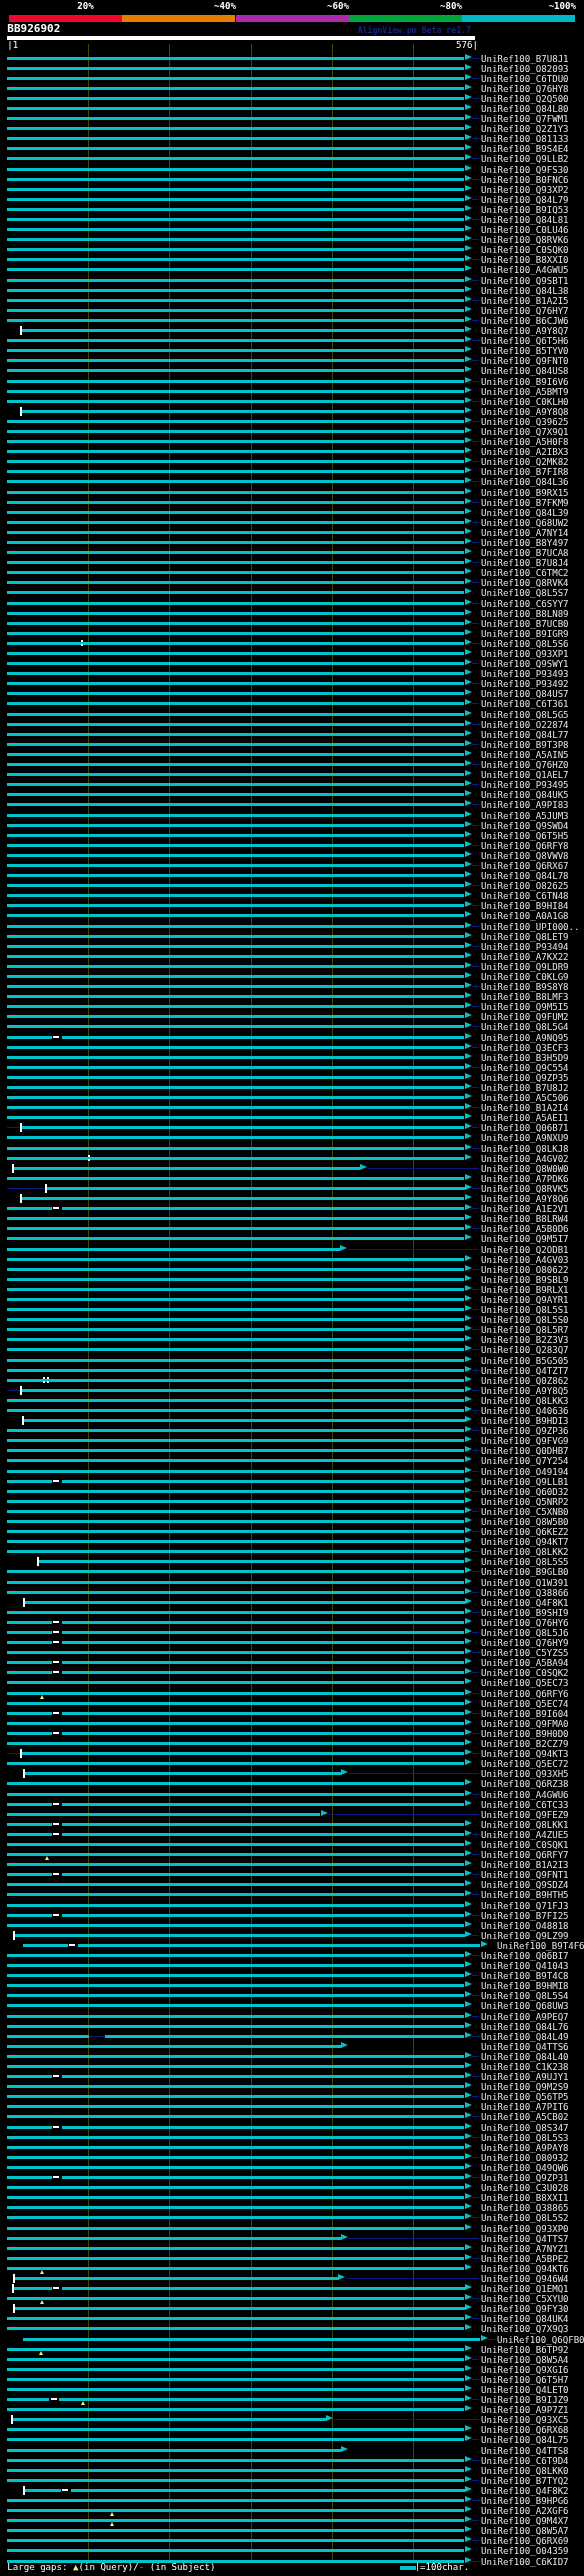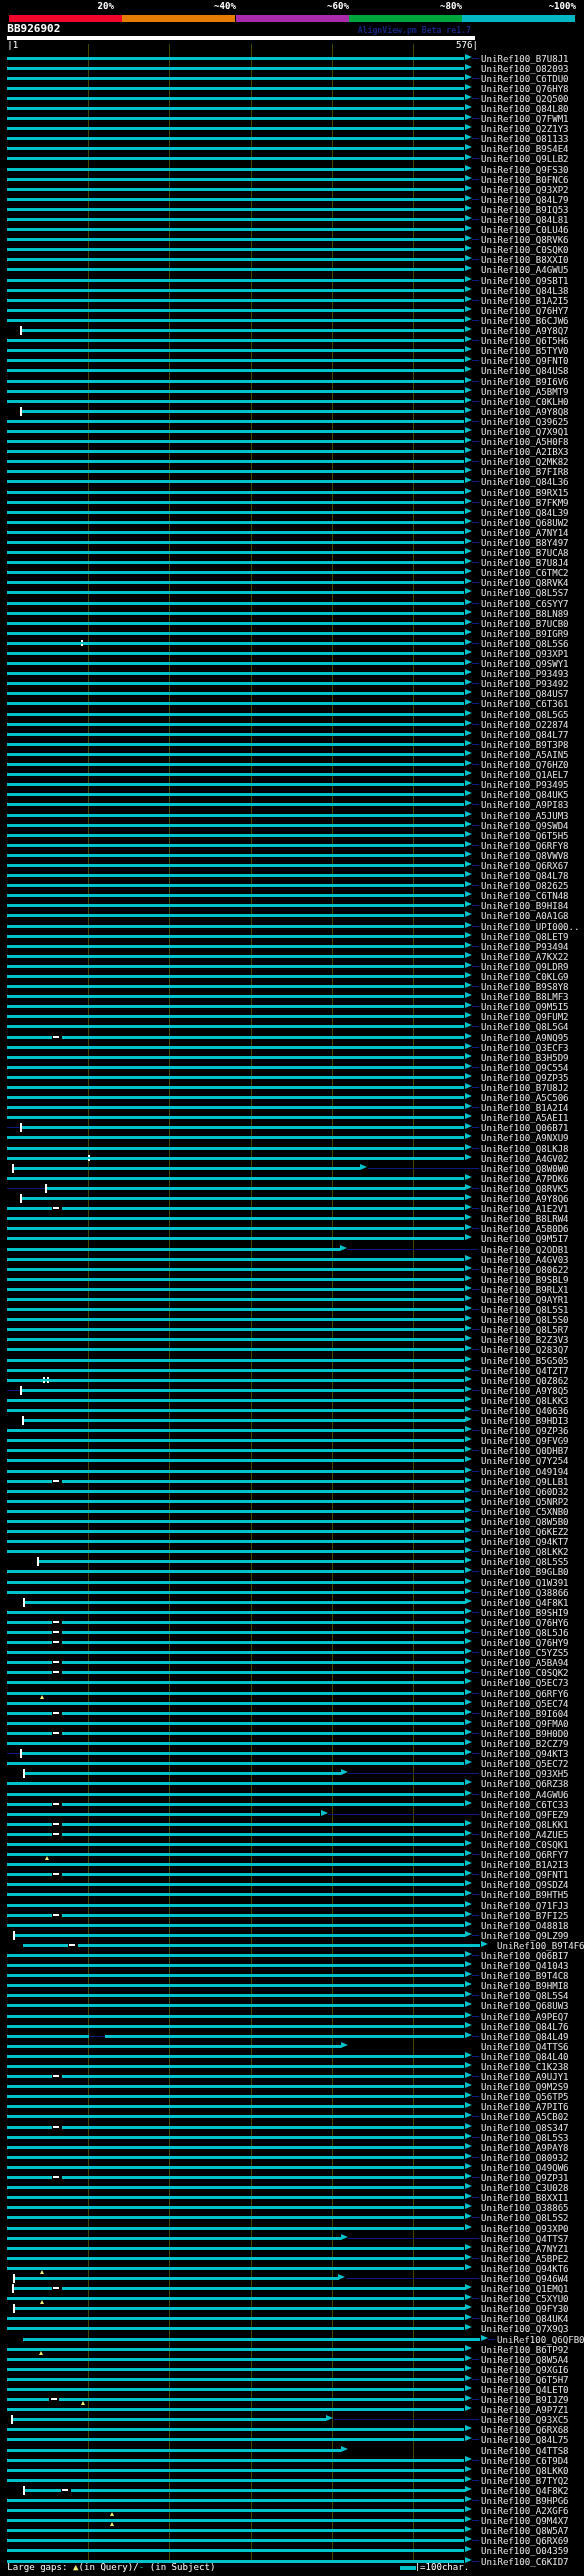--- a/index.html
+++ b/index.html
@@ -20,21 +20,21 @@
   #legend-tick{position:absolute;left:417px;top:2563px;width:0.9px;height:8.2px;background:#cfcfcf;}
   #legend-text{position:absolute;left:420px;top:2562px;height:10px;line-height:10px;
                font-size:9.1px;color:#fff;white-space:pre;}
 </style>
 </head>
 <body>
 
 <div id="screen">
 
   <div>
-    <div class="scale-label" style="left:41px;width:73px;">20%</div>
+    <div class="scale-label" style="left:49px;width:73px;text-align:center;">20%</div>
     <div class="scale-label" style="left:163px;width:73px;">~40%</div>
     <div class="scale-label" style="left:276px;width:73px;">~60%</div>
     <div class="scale-label" style="left:389px;width:73px;">~80%</div>
     <div class="scale-label" style="left:503px;width:73px;">~100%</div>
   </div>
   <div id="scale-bar" class="abs" style="left:9.1px;top:14.6px;width:567px;height:7.3px;">
       <div style="position: absolute; left: 0px; top: 0px; width: 113px; height: 7.3px; background: rgb(242, 6, 44);"></div>
       <div style="position: absolute; left: 113px; top: 0px; width: 113px; height: 7.3px; background: rgb(229, 125, 0);"></div>
       <div style="position: absolute; left: 227px; top: 0px; width: 113px; height: 7.3px; background: rgb(169, 42, 170);"></div>
       <div style="position: absolute; left: 340px; top: 0px; width: 113px; height: 7.3px; background: rgb(0, 166, 60);"></div>

